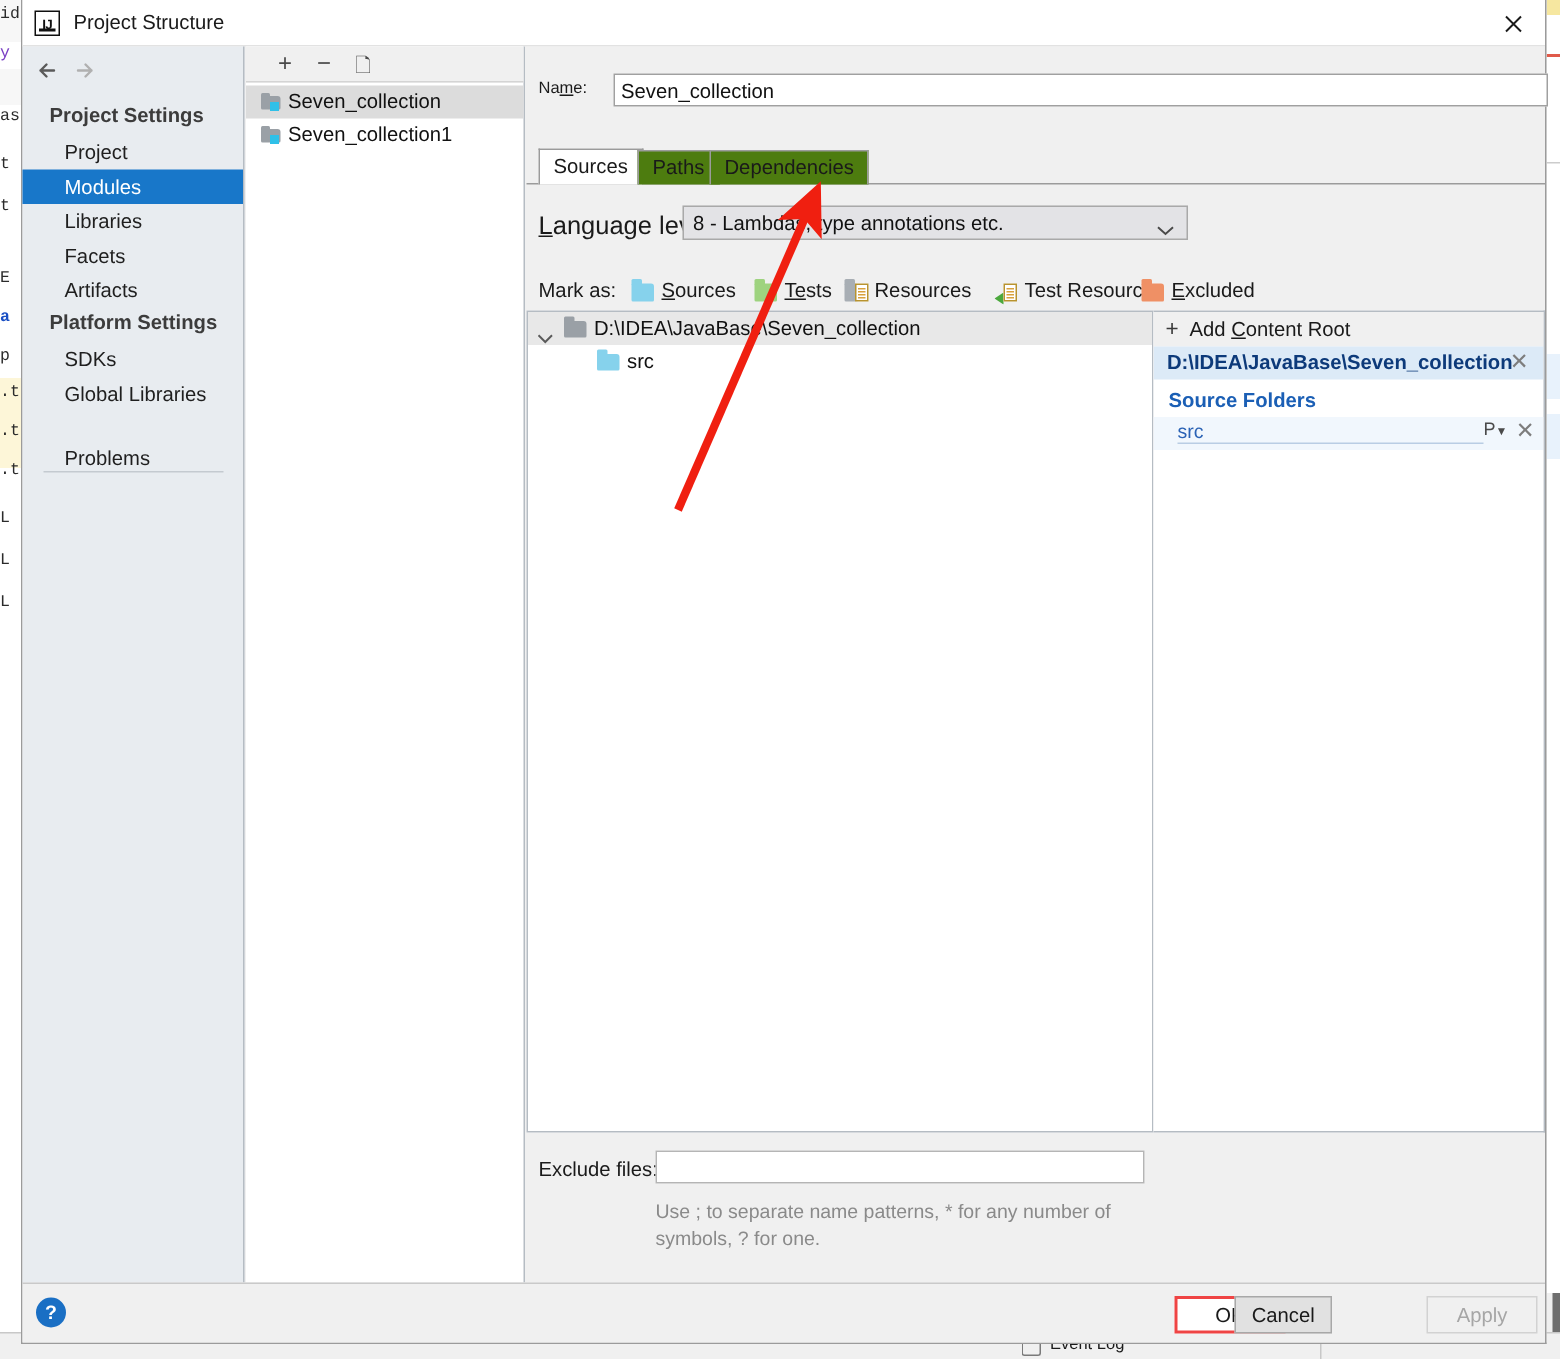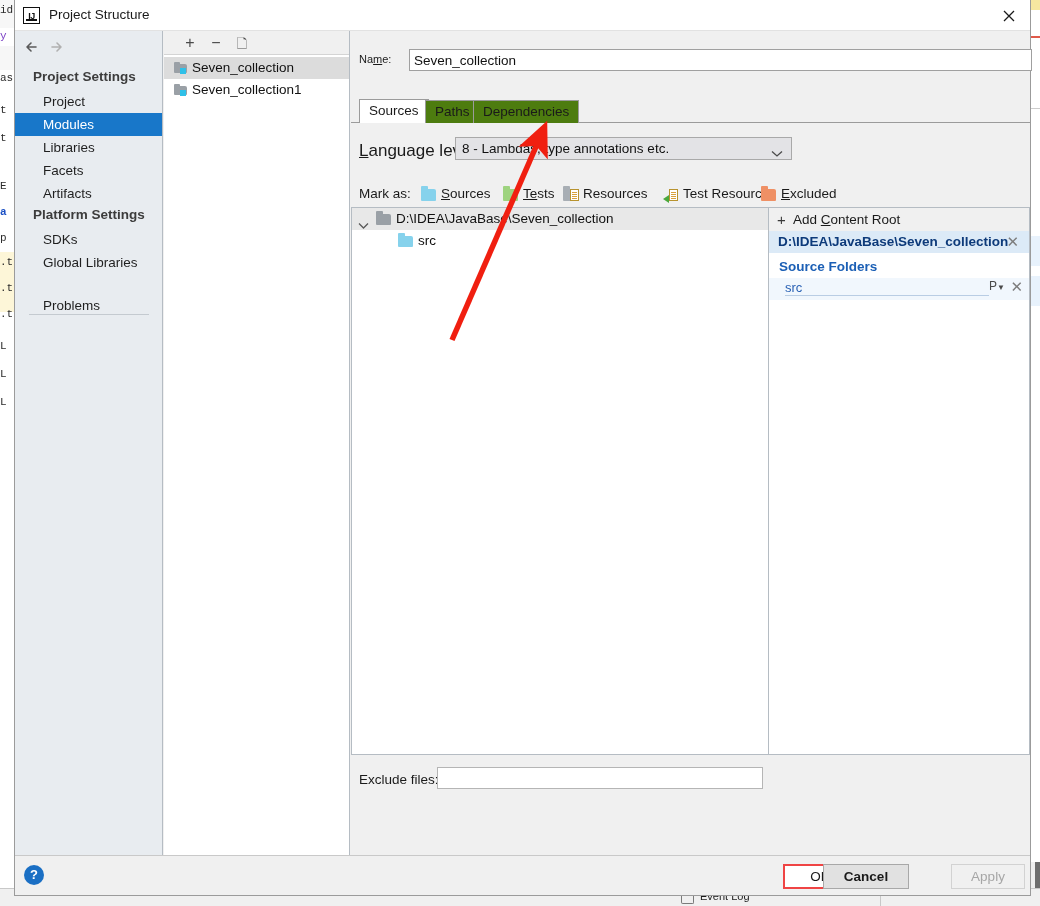--- a/index.html
+++ b/index.html
@@ -660,21 +660,21 @@
     background: #ffffff;
     border: 2px solid #ef4444;
     line-height: 21px;
   }
   .dlgbtn.disabled {
     color: #a6a6a6;
     background: #f0f0f0;
     border-color: #d2d2d2;
   }
   .btn-ok { left: 768px; width: 74px; }
-  .btn-cancel { left: 808px; width: 86px; font-weight: bold; }
+  .btn-cancel { left: 808px; width: 65px; }
   .btn-apply { left: 936px; width: 74px; }
 
   
   .annot {
     position: absolute;
     left: 0; top: 0;
     width: 1040px; height: 906px;
     pointer-events: none;
   }
 </style>
@@ -924,20 +924,21 @@
           <span class="sx">✕</span>
         </div>
 
         <div class="rootspanel-bottom"></div>
       </div>
 
       <div class="excluderow">
         <div class="excludelabel">Exclude files:</div>
         <input class="excludeinput" type="text" value="" style="">
       </div>
+      <div class="excludehint">Use ; to separate name patterns, * for any number of symbols, ? for one.</div>
     </div>
 
     <div class="footer">
       <div class="helpbtn">?</div>
       <div class="dlgbtn primary btn-ok">OK</div>
       <div class="dlgbtn btn-cancel">Cancel</div>
       <div class="dlgbtn disabled btn-apply">Apply</div>
     </div>
   </div>
 

